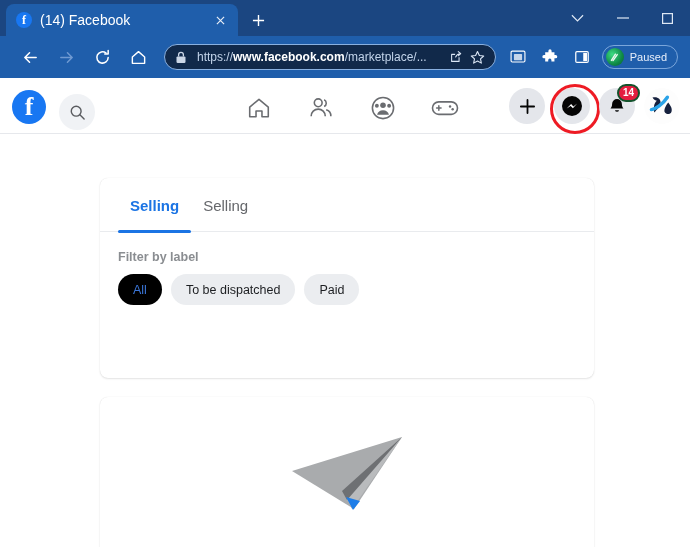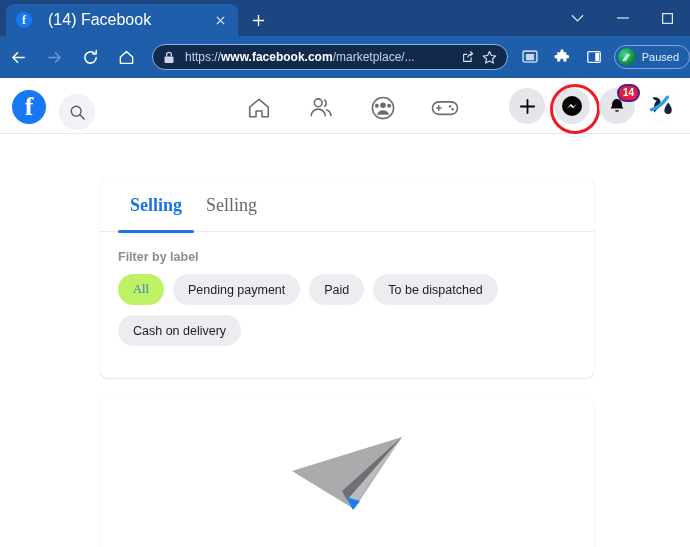--- a/index.html
+++ b/index.html
@@ -29,23 +29,23 @@
   .tab-favicon {
     width: 16px; height: 16px; border-radius: 50%;
     background: #1877f2;
     color: #fff; font-size: 12px; font-weight: bold;
     display: flex; align-items: center; justify-content: center;
     font-family: "Liberation Serif", serif;
     flex: 0 0 auto;
   }
   .tab-title {
     flex: 1 1 auto;
-    margin-left: 16px;
+    margin-left: 8px;
     color: #ffffff;
-    font-size: 16px;
+    font-size: 14px;
     white-space: nowrap; overflow: hidden; text-overflow: ellipsis;
   }
   .tab-close {
     width: 20px; height: 20px;
     display: flex; align-items: center; justify-content: center;
     color: #e8eef7; font-size: 13px; line-height: 1;
     flex: 0 0 auto;
   }
   .newtab {
     width: 28px; height: 28px; margin-left: 6px; margin-bottom: 2px;
@@ -61,21 +61,21 @@
     display: flex; align-items: center; justify-content: center;
     color: #dfe8f5;
   }
 
   
   .toolbar {
     position: absolute; top: 36px; left: 0;
     width: 690px; height: 42px;
     background: #1f5eab;
     display: flex; align-items: center;
-    padding: 0 0;
+    padding: 0 12px;
   }
   .navbtn {
     width: 30px; height: 30px; margin: 0 3px;
     display: flex; align-items: center; justify-content: center;
     color: #ffffff; flex: 0 0 auto;
   }
   .navbtn.disabled { color: #6f9ad2; }
 
   .omnibox {
     flex: 1 1 auto;
@@ -166,21 +166,21 @@
     content: "";
     position: absolute; left: -4px; top: -4px;
     width: 44px; height: 44px; border-radius: 50%;
     border: 3px solid #ee1b24;
     pointer-events: none;
   }
   .badge {
     position: absolute; right: -5px; top: -4px;
     min-width: 19px; height: 18px; padding: 0 4px;
     border-radius: 9px;
-    background: #e41e3f; border: 2px solid #4c1d95;
+    background: #e41e3f; border: 2px solid #14532d;
     color: #ffffff; font-size: 10px; font-weight: bold;
     display: flex; align-items: center; justify-content: center;
     line-height: 1;
   }
   .avatar {
     width: 36px; height: 36px; border-radius: 50%;
     margin-left: 9px;
     background: #ffffff;
     overflow: hidden;
     display: flex; align-items: center; justify-content: center;
@@ -205,23 +205,22 @@
 
   .tabs {
     height: 54px;
     display: flex; align-items: stretch;
     padding: 0 18px;
     border-bottom: 1px solid #e9ebee;
   }
   .seltab {
     height: 54px; padding: 0 12px;
     display: flex; align-items: center; justify-content: flex-start;
-    font-size: 18px; color: #65676b;
+    font-size: 15px; color: #65676b;
     position: relative;
-    font-family: Liberation Serif, serif;
   }
   .seltab.active { color: #1b74e4; font-weight: bold; }
   .seltab.active::after {
     content: "";
     position: absolute; left: 0; right: 0; bottom: -1px;
     height: 3px; background: #1b74e4; border-radius: 2px;
   }
   .filter-label {
     padding: 18px 0 0 18px;
     font-size: 12.5px; color: #8a8d91; font-weight: bold;
@@ -232,23 +231,22 @@
   }
   .chip {
     height: 31px; padding: 0 15px;
     border-radius: 16px;
     background: #ebedf0;
     color: #1c1e21; font-size: 12.5px;
     display: flex; align-items: center; justify-content: center;
     white-space: nowrap;
   }
   .chip.selected {
-    background: #bef264;
+    background: #000000;
     color: #3b76d8;
-    font-family: Liberation Serif, serif;
   }
   .plane-wrap {
     width: 100%; height: 100%;
     display: flex; align-items: flex-start; justify-content: center;
     padding-top: 38px;
   }
 </style>
 </head>
 <body>
 
@@ -441,30 +439,24 @@
       </div>
     </div>
 
     <div class="filter-label">Filter by label</div>
 
     <div class="chips">
       <div class="chip selected">
         <span>All</span>
       </div>
       <div class="chip">
-        <span>Pending payment</span>
+        <span>To be dispatched</span>
       </div>
       <div class="chip">
         <span>Paid</span>
-      </div>
-      <div class="chip">
-        <span>To be dispatched</span>
-      </div>
-      <div class="chip">
-        <span>Cash on delivery</span>
       </div>
     </div>
   </div>
 
   <div class="card card-bottom">
     <div class="plane-wrap">
       <svg width="115" height="76" viewBox="0 0 115 76" aria-hidden="true">
         <path d="M2 36 L112 2 L64 74 Z" fill="#a9abad"></path>
         <path d="M112 2 L56 62 L62 74 Z" fill="#b9bbbd"></path>
         <path d="M112 2 L52 56 L57 65 Z" fill="#6e7073"></path>

